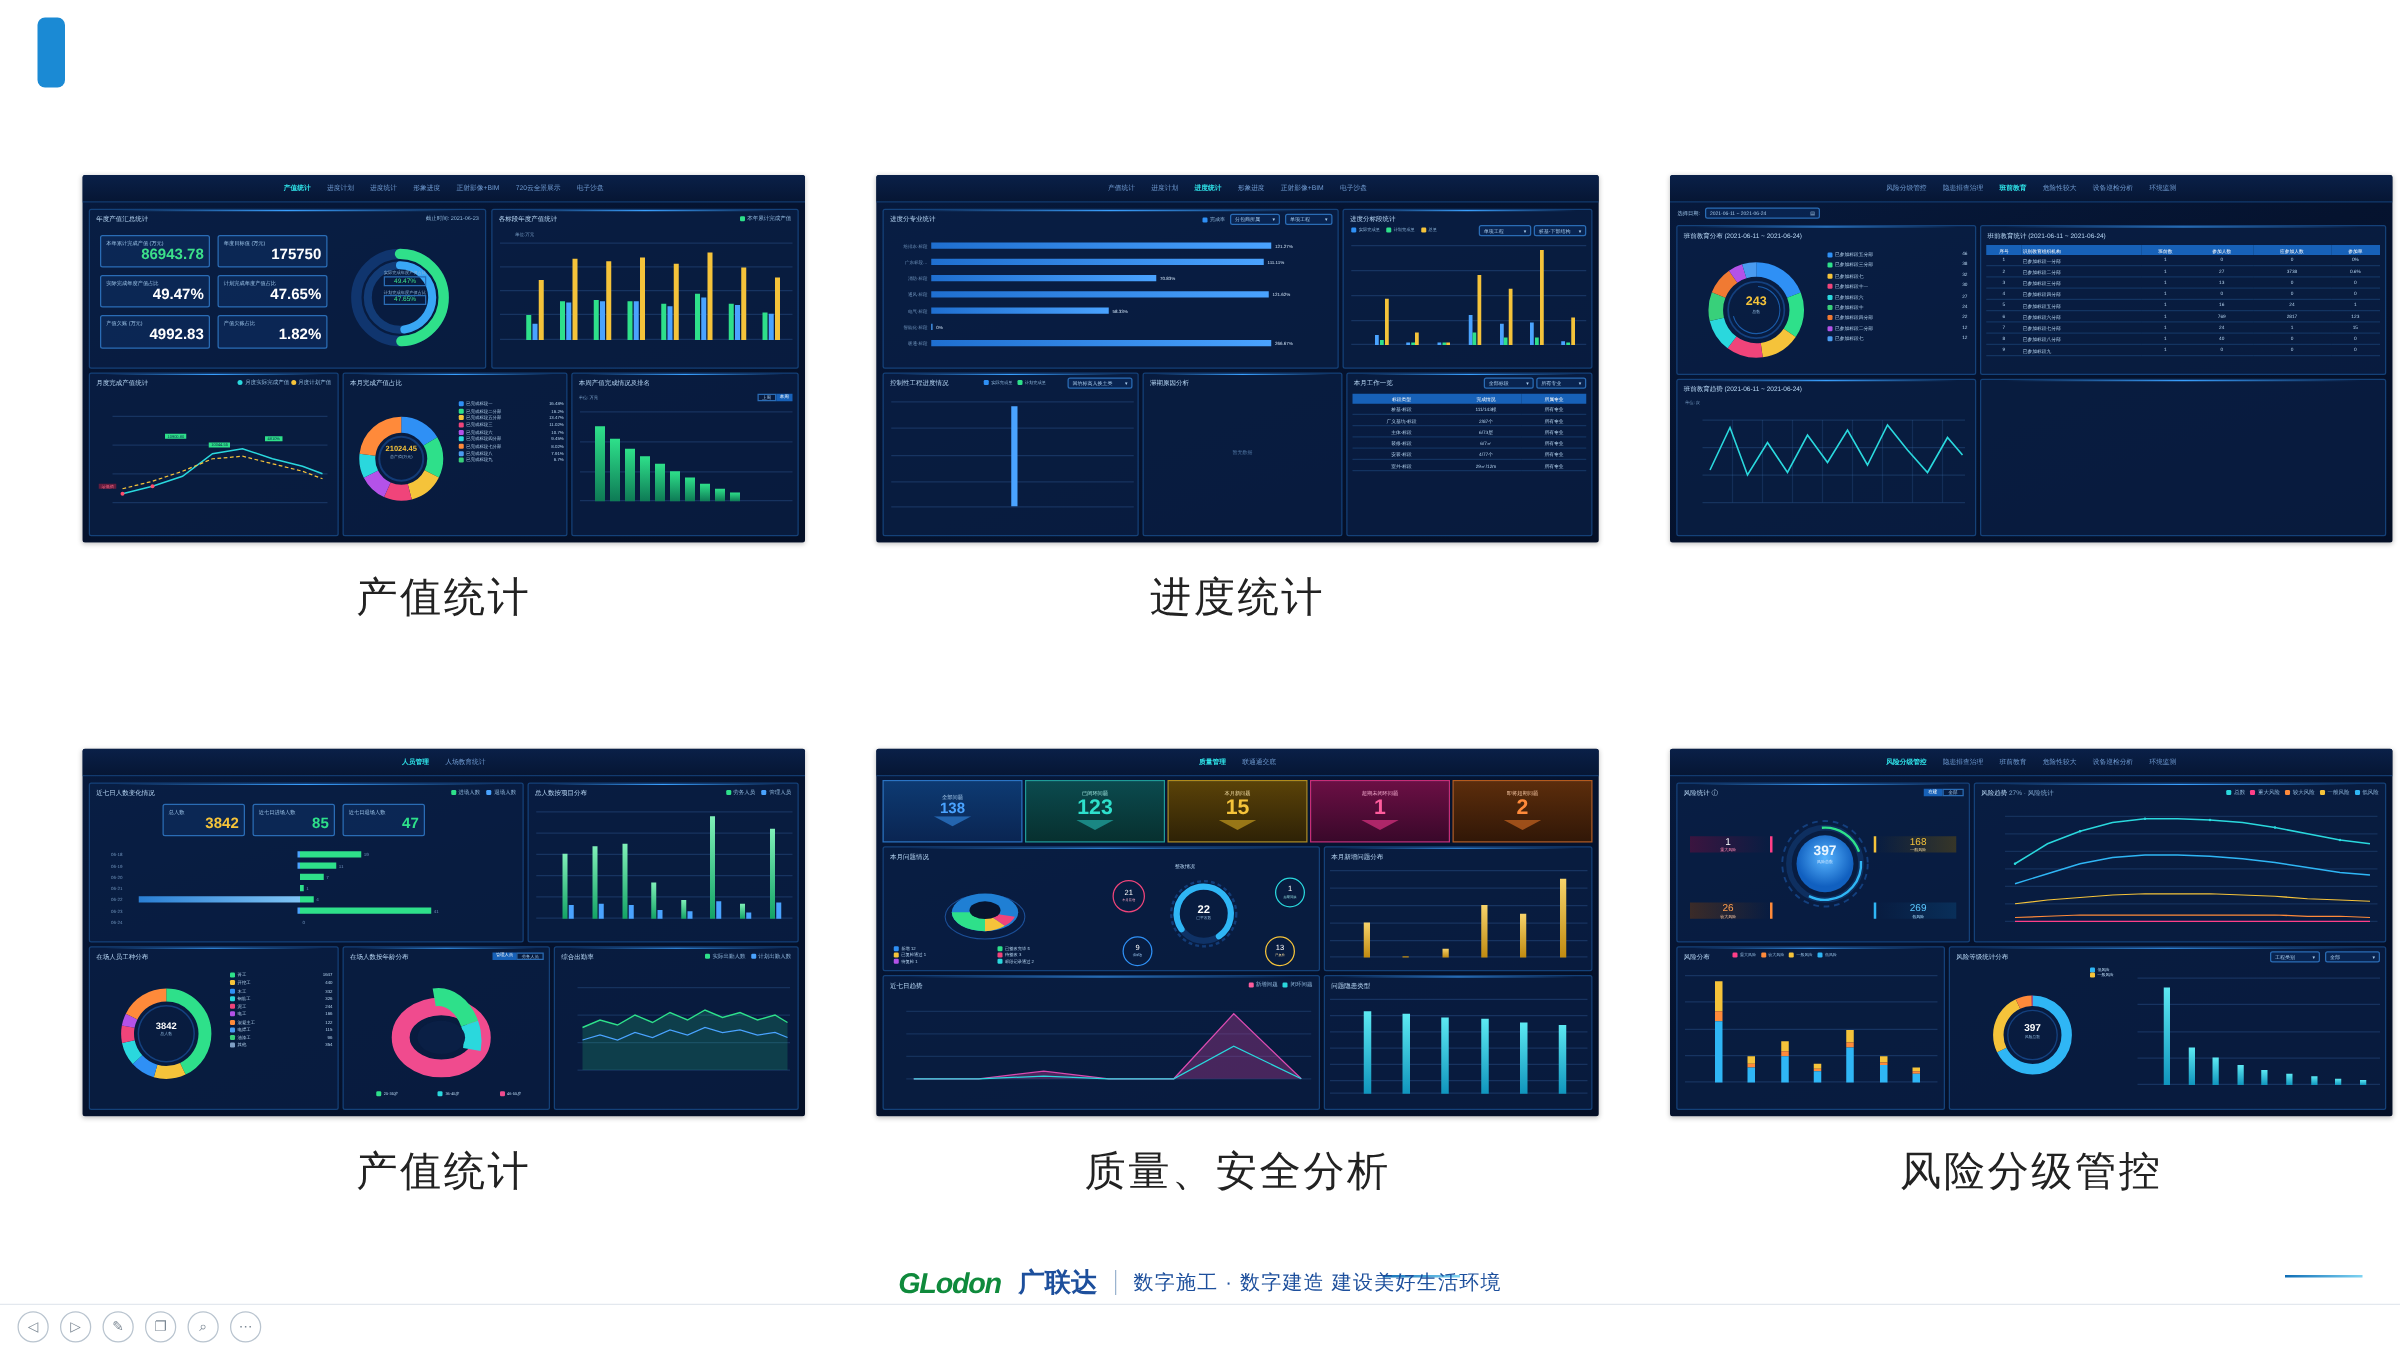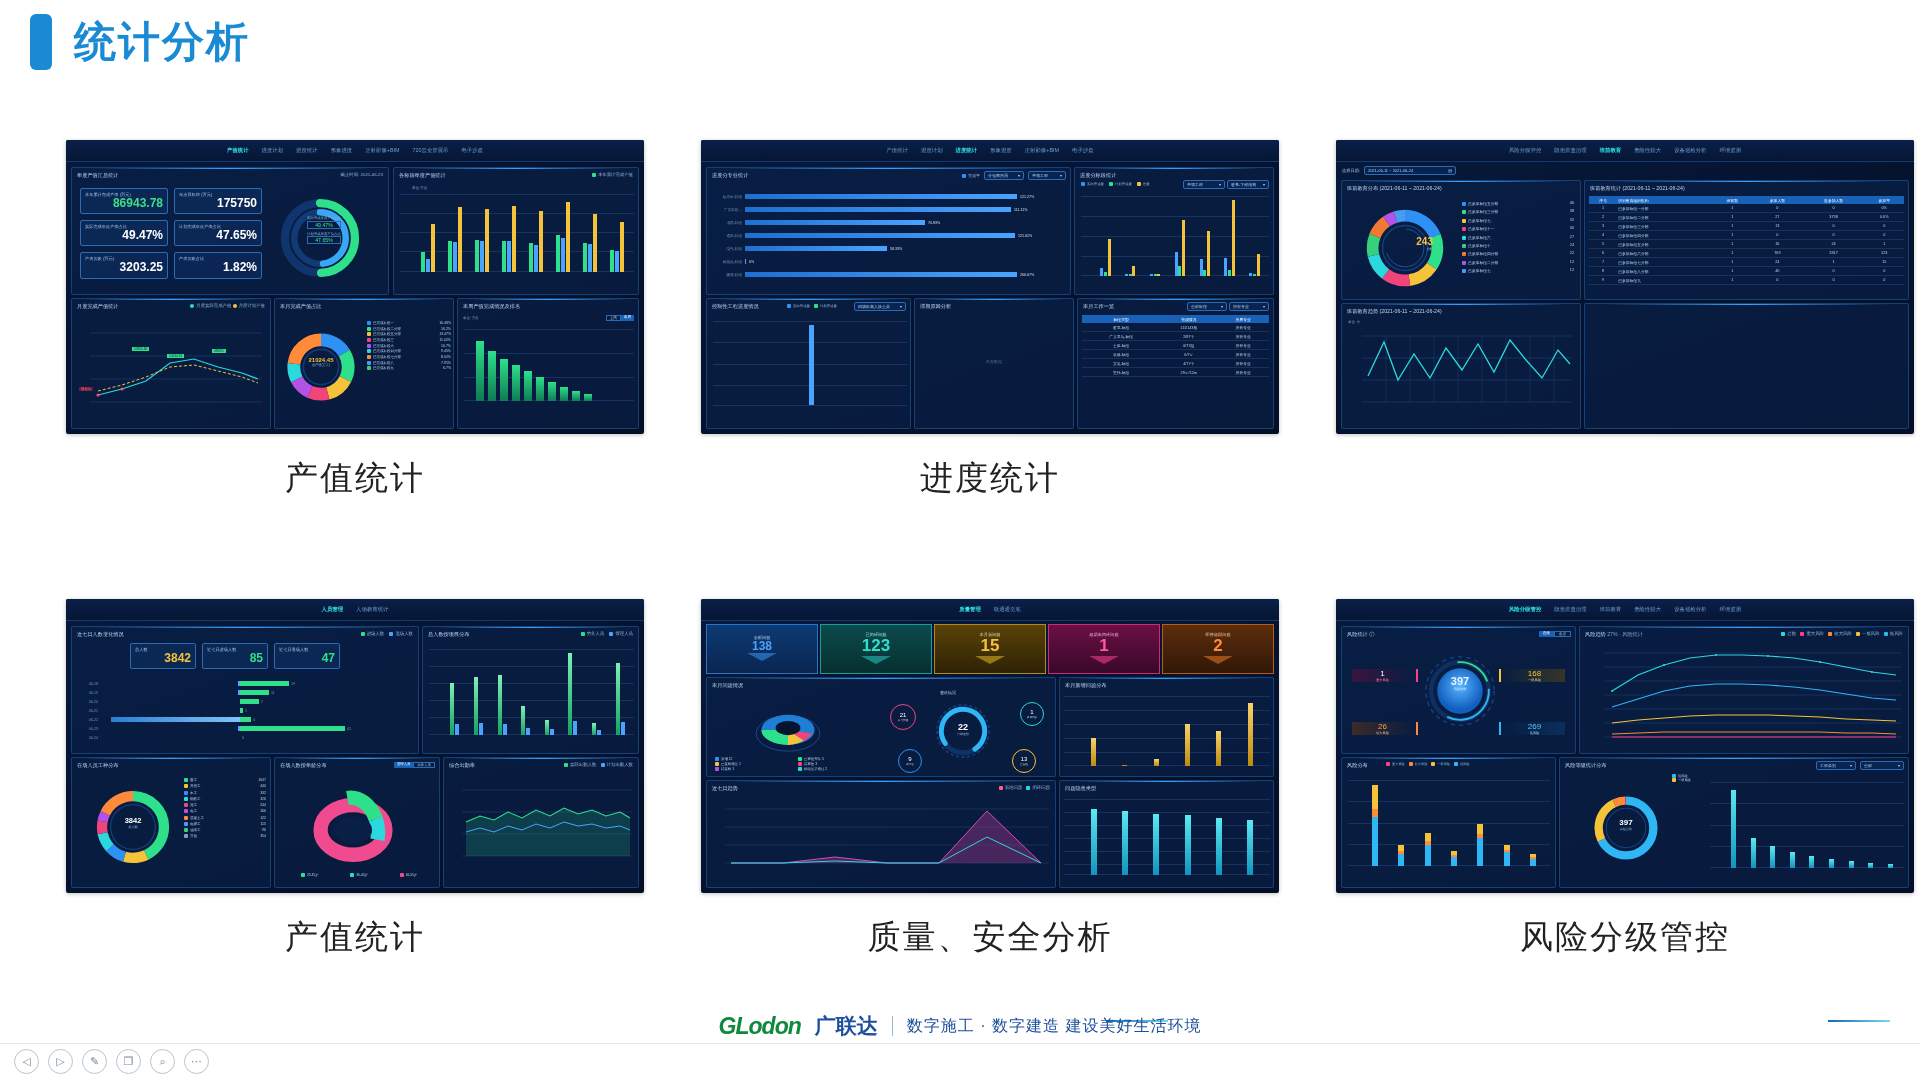--- a/index.html
+++ b/index.html
@@ -87,21 +87,20 @@
     display:flex; align-items:center; justify-content:center; color:#7c8894; font-size:11px;
     background:#fff;
   }
   .thinline { position:absolute; left:0; bottom:36px; width:1920px; height:1px; background:#e3e8ee; }
 </style>
 </head>
 <body>
 
 <div class="title-row">
   <div class="title-bar"></div>
-  <div class="title-text">统计分析</div>
 </div>
 
 <div class="grid">
 
   <div class="row">
 
     <div class="cell">
       <div class="shot">
         <div class="topbar">
           <span class="nav active">产值统计</span>
@@ -129,21 +128,21 @@
             <div class="kpibox">
               <div class="kpi-label">实际完成年度产值占比</div>
               <div class="kpi-val" style="color:#fff">49.47%</div>
             </div>
             <div class="kpibox">
               <div class="kpi-label">计划完成年度产值占比</div>
               <div class="kpi-val" style="color:#fff">47.65%</div>
             </div>
             <div class="kpibox">
               <div class="kpi-label">产值欠账 (万元)</div>
-              <div class="kpi-val" style="color:#fff">3203.25</div>
+              <div class="kpi-val" style="color:#fff">4992.83</div>
             </div>
             <div class="kpibox">
               <div class="kpi-label">产值欠账占比</div>
               <div class="kpi-val" style="color:#fff">1.82%</div>
             </div>
           </div>
 
           <svg style="position:absolute; right:22px; top:24px;" width="92" height="92" viewBox="0 0 100 100">
             <circle cx="50" cy="50" r="38" fill="none" stroke="#10356e" stroke-width="9"></circle>
             <circle cx="50" cy="50" r="38" fill="none" stroke="#2fe08a" stroke-width="9" stroke-dasharray="118 121" stroke-linecap="round" transform="rotate(-90 50 50)"></circle>
@@ -552,21 +551,21 @@
             <circle cx="50" cy="50" r="36" fill="none" stroke="#f5c33a" stroke-width="13" stroke-dasharray="30 197" stroke-dashoffset="-78" transform="rotate(-90 50 50)"></circle>
             <circle cx="50" cy="50" r="36" fill="none" stroke="#f0447a" stroke-width="13" stroke-dasharray="28 199" stroke-dashoffset="-108" transform="rotate(-90 50 50)"></circle>
             <circle cx="50" cy="50" r="36" fill="none" stroke="#2ad8dd" stroke-width="13" stroke-dasharray="25 202" stroke-dashoffset="-136" transform="rotate(-90 50 50)"></circle>
             <circle cx="50" cy="50" r="36" fill="none" stroke="#38d07a" stroke-width="13" stroke-dasharray="22 205" stroke-dashoffset="-161" transform="rotate(-90 50 50)"></circle>
             <circle cx="50" cy="50" r="36" fill="none" stroke="#f07a33" stroke-width="13" stroke-dasharray="21 206" stroke-dashoffset="-183" transform="rotate(-90 50 50)"></circle>
             <circle cx="50" cy="50" r="36" fill="none" stroke="#b452e8" stroke-width="13" stroke-dasharray="11 216" stroke-dashoffset="-204" transform="rotate(-90 50 50)"></circle>
             <circle cx="50" cy="50" r="36" fill="none" stroke="#4a9bf0" stroke-width="13" stroke-dasharray="11 216" stroke-dashoffset="-215" transform="rotate(-90 50 50)"></circle>
             <circle cx="50" cy="50" r="25" fill="none" stroke="#14407e" stroke-width="1.5"></circle>
             <circle cx="50" cy="50" r="21" fill="none" stroke="#1a5ba8" stroke-width="1" stroke-dasharray="60 40"></circle>
           </svg>
-          <div style="position:absolute;left:35px;top:55px;width:56px;text-align:right;">
+          <div style="position:absolute;left:35px;top:55px;width:56px;text-align:center;">
             <div style="font-size:10px;color:#f5c33a;font-weight:bold">243</div>
             <div style="font-size:3.2px;color:#8fb6da">总数</div>
           </div>
           <div style="position:absolute;left:120px;top:20px;width:112px;">
             <div style="display:flex;justify-content:space-between;font-size:3.8px;color:#b6d4ef;margin-bottom:3.4px">
                 <span><span class="dot" style="background:#2f90f5"></span><span>已参加标段五分部</span></span>
                 <span>46</span>
               </div>
             <div style="display:flex;justify-content:space-between;font-size:3.8px;color:#b6d4ef;margin-bottom:3.4px">
                 <span><span class="dot" style="background:#2ee08a"></span><span>已参加标段三分部</span></span>

